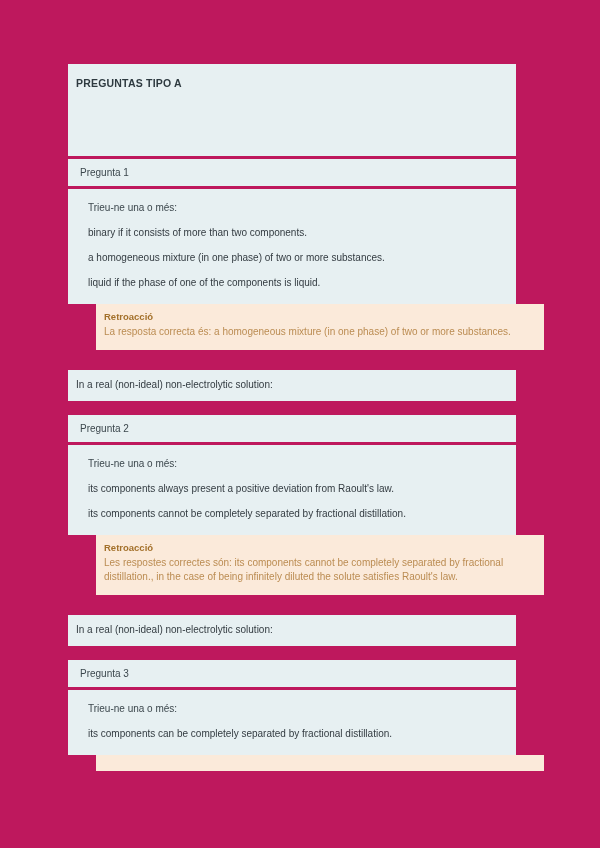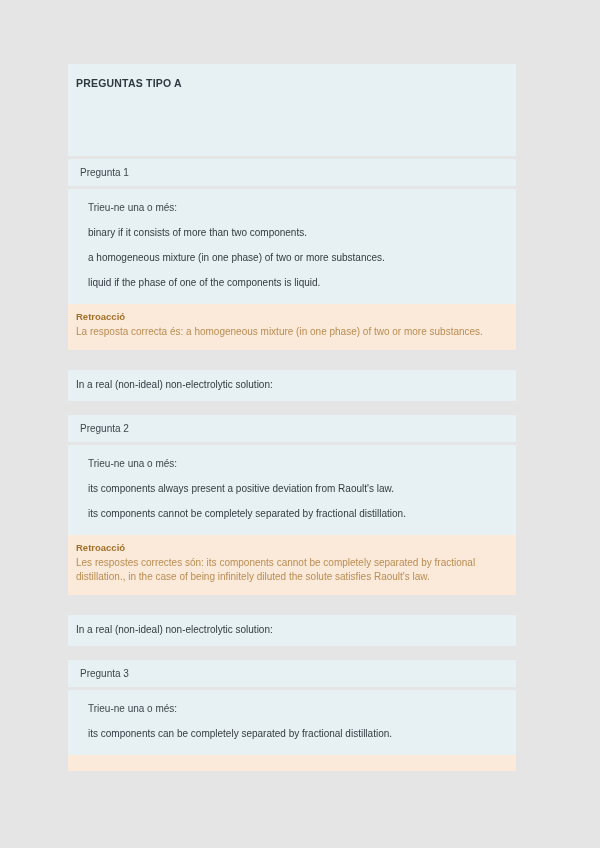--- a/index.html
+++ b/index.html
@@ -11,37 +11,38 @@
     width: 600px;
     height: 848px;
     overflow: hidden;
     font-family: "Liberation Sans", sans-serif;
     -webkit-font-smoothing: antialiased;
   }
   .page {
     position: relative;
     width: 600px;
     height: 848px;
-    background: #e5e5e5;
+    background: #be185d;
   }
   .doc {
     position: absolute;
     left: 68px;
     top: 64px;
     width: 448px;
   }
 
   
   .block {
     background: #e7f0f2;
     width: 100%;
     box-sizing: border-box;
   }
   .block.feedback {
     background: #fbeada;
+    margin-left: 28px;
   }
 
   
   .intro-block {
     padding: 12px 8px 10px 8px;
   }
   .intro-title {
     font-size: 10.5px;
     font-weight: bold;
     color: #2e3a40;

